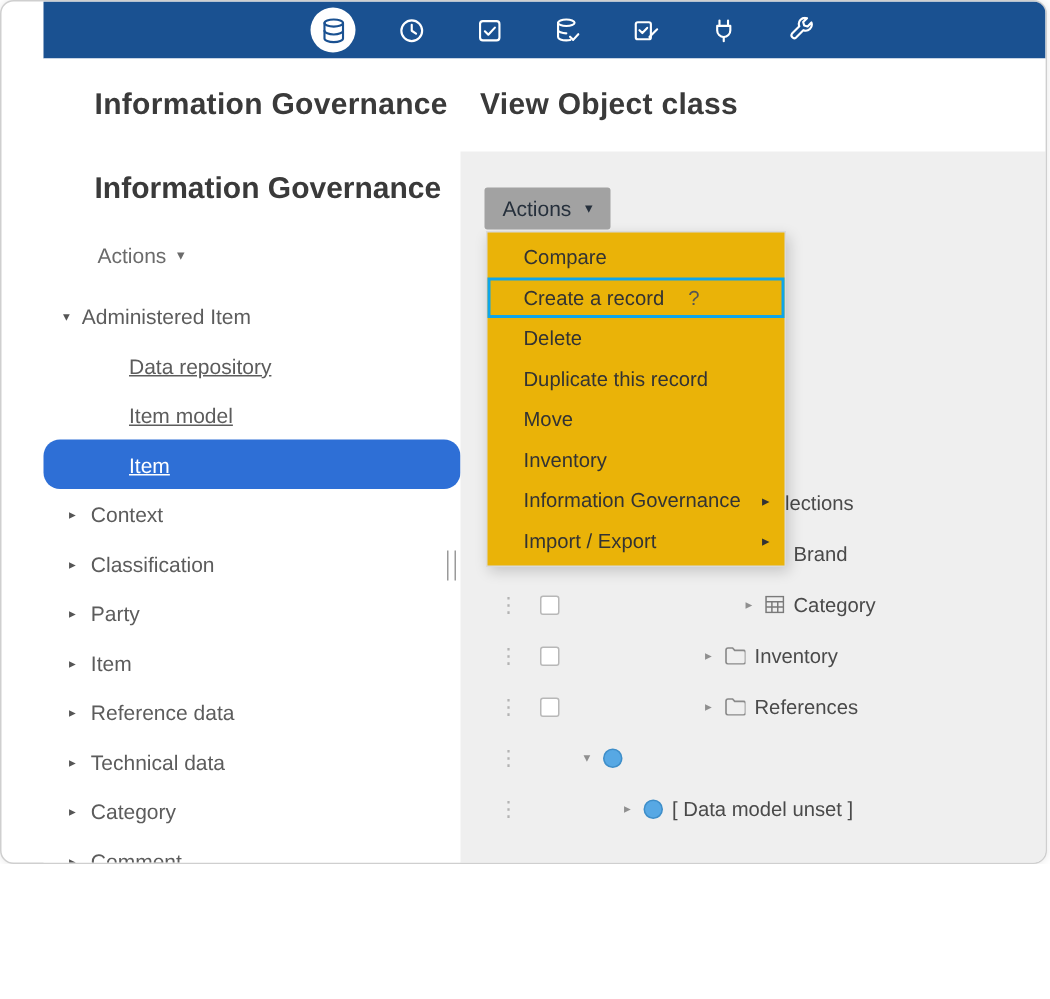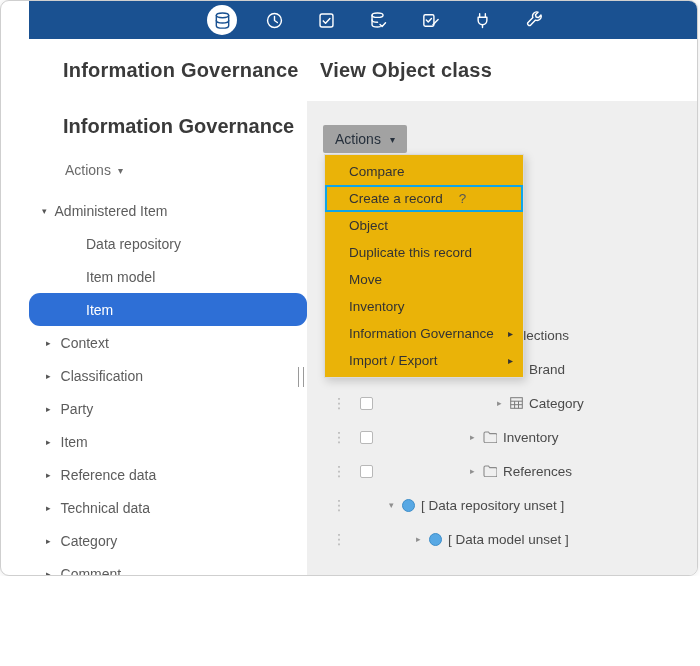--- a/index.html
+++ b/index.html
@@ -28,21 +28,21 @@
   
   .sidebar { width:278px; background:#fff; position:relative; flex:none; }
   .sb-title { font-size:20px; font-weight:700; color:#3a3a3a; padding:14px 0 0 34px; }
   .sb-actions { padding:24px 0 0 36px; color:#6b6b6b; font-size:14px; display:flex; align-items:center; gap:7px; cursor:pointer; width:fit-content; }
   .sb-actions .car { font-size:10px; color:#6b6b6b; }
   .sb-tree { margin-top:16px; }
   .sb-row { height:33px; display:flex; align-items:center; font-size:14px; color:#5c5c5c; cursor:pointer; }
   .sb-row .car { font-size:9px; color:#555; }
   .sb-row.parent { padding-left:13px; }
   .sb-row.parent .car { margin-right:8px; }
-  .sb-row.child { padding-left:57px; }
+  .sb-row.child { padding-left:57px;text-decoration:underline; }
   .sb-row.selected { background:#2e6fd6; color:#ffffff;border-radius:11px; }
   .sb-row.collapsed { padding-left:17px; }
   .sb-row.collapsed .car { margin-right:10px; }
   .sb-resize { position:absolute; right:3px; top:266px; width:6px; height:20px;
     border-left:1px solid #9a9a9a; border-right:1px solid #9a9a9a; cursor:ew-resize; }
   
   .main { flex:1; background:#efefef; position:relative; }
   .actions-btn {
     position:absolute; left:16px; top:24px; background:#a2a2a2; color:#26303c;
     font-size:14px; padding:6px 12px; border-radius:2px; display:flex; align-items:center; gap:9px;
@@ -210,21 +210,21 @@
 
       <div class="menu">
         <div class="menu-item">
           <span>Compare</span>
         </div>
         <div class="menu-item highlight">
           <span>Create a record</span>
           <span class="badge-q">?</span>
         </div>
         <div class="menu-item">
-          <span>Object</span>
+          <span>Delete</span>
         </div>
         <div class="menu-item">
           <span>Duplicate this record</span>
         </div>
         <div class="menu-item">
           <span>Move</span>
         </div>
         <div class="menu-item">
           <span>Inventory</span>
         </div>
@@ -318,21 +318,20 @@
         </div>
 
         <div class="t-row">
           <span class="t-handle">⋮</span>
           <span class="t-check ph"></span>
           <span class="t-indent lvl1"></span>
           <span class="t-caret">▾</span>
           <span class="t-icon">
               <span class="inst-circle"></span>
             </span>
-          <span class="t-label">[ Data repository unset ]</span>
         </div>
 
         <div class="t-row">
           <span class="t-handle">⋮</span>
           <span class="t-check ph"></span>
           <span class="t-indent lvl2"></span>
           <span class="t-caret">▸</span>
           <span class="t-icon">
               <span class="inst-circle"></span>
             </span>

